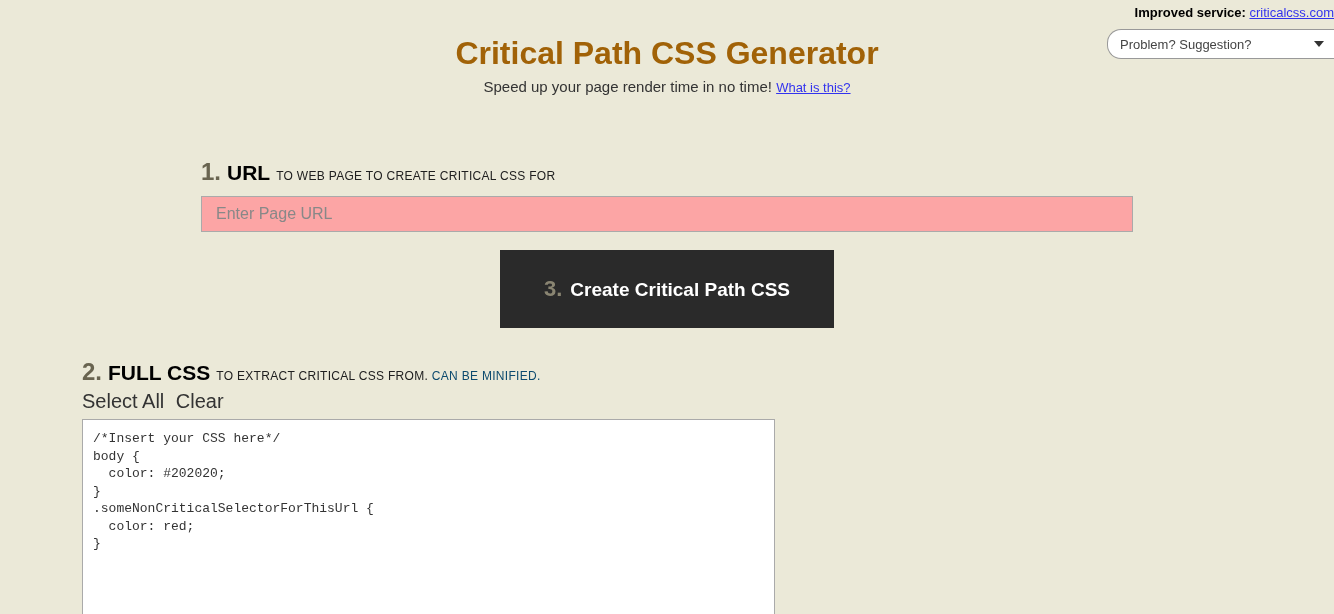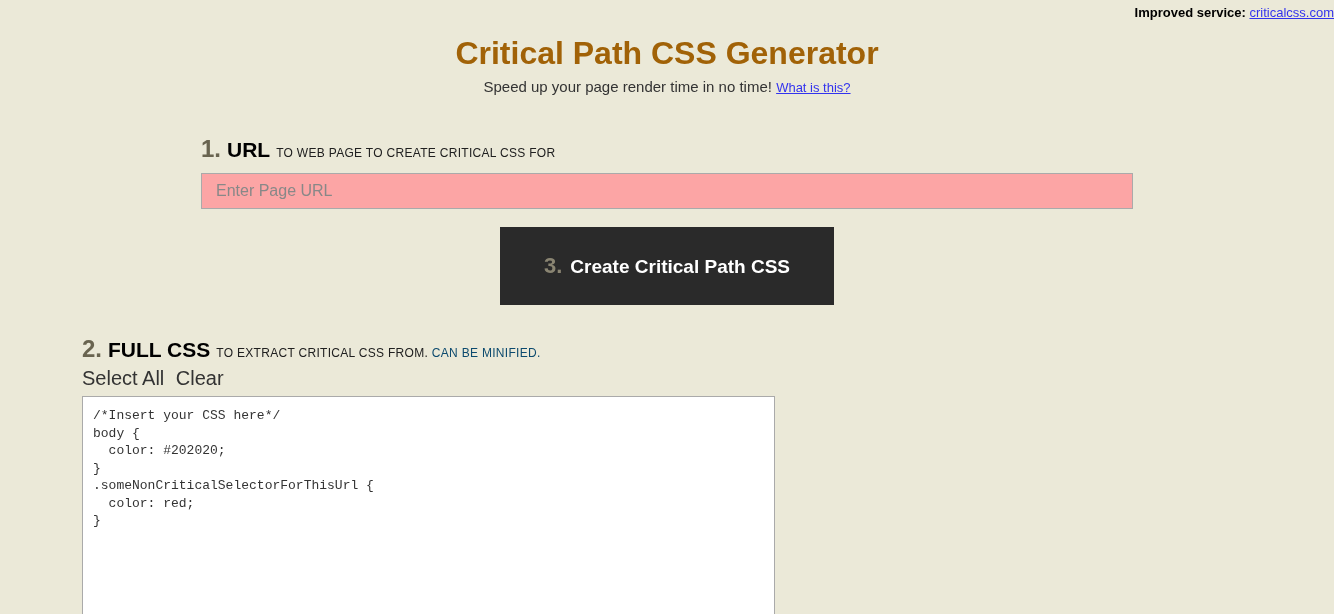--- a/index.html
+++ b/index.html
@@ -71,21 +71,21 @@
     }
     .page-title {
       font-size: 32px;
       font-weight: bold;
       color: #a16207;
       margin-bottom: 6px;
     }
     .subtitle {
       font-size: 15px;
       color: #333;
-      margin-bottom: 40px;
+      margin-bottom: 63px;
     }
     .subtitle a {
       color: #3333ee;
       text-decoration: underline;
       font-size: 13px;
     }
     .url-section {
       width: 932px;
       margin-bottom: 0px;
     }
@@ -174,20 +174,23 @@
       outline: none;
       line-height: 1.35;
     }
   </style>
 </head>
 <body>
 
 <div class="top-bar">
   <div class="improved-service">
     <span>Improved service: </span><a href="#">criticalcss.com</a>
+  </div>
+  <div class="feedback-select">
+    <span>Problem? Suggestion?</span>
   </div>
 </div>
 
 <div class="main-container">
   <h1 class="page-title">Critical Path CSS Generator</h1>
   <p class="subtitle">
     <span>Speed up your page render time in no time! </span><a href="#">What is this?</a>
   </p>
 
   <div class="url-section">

